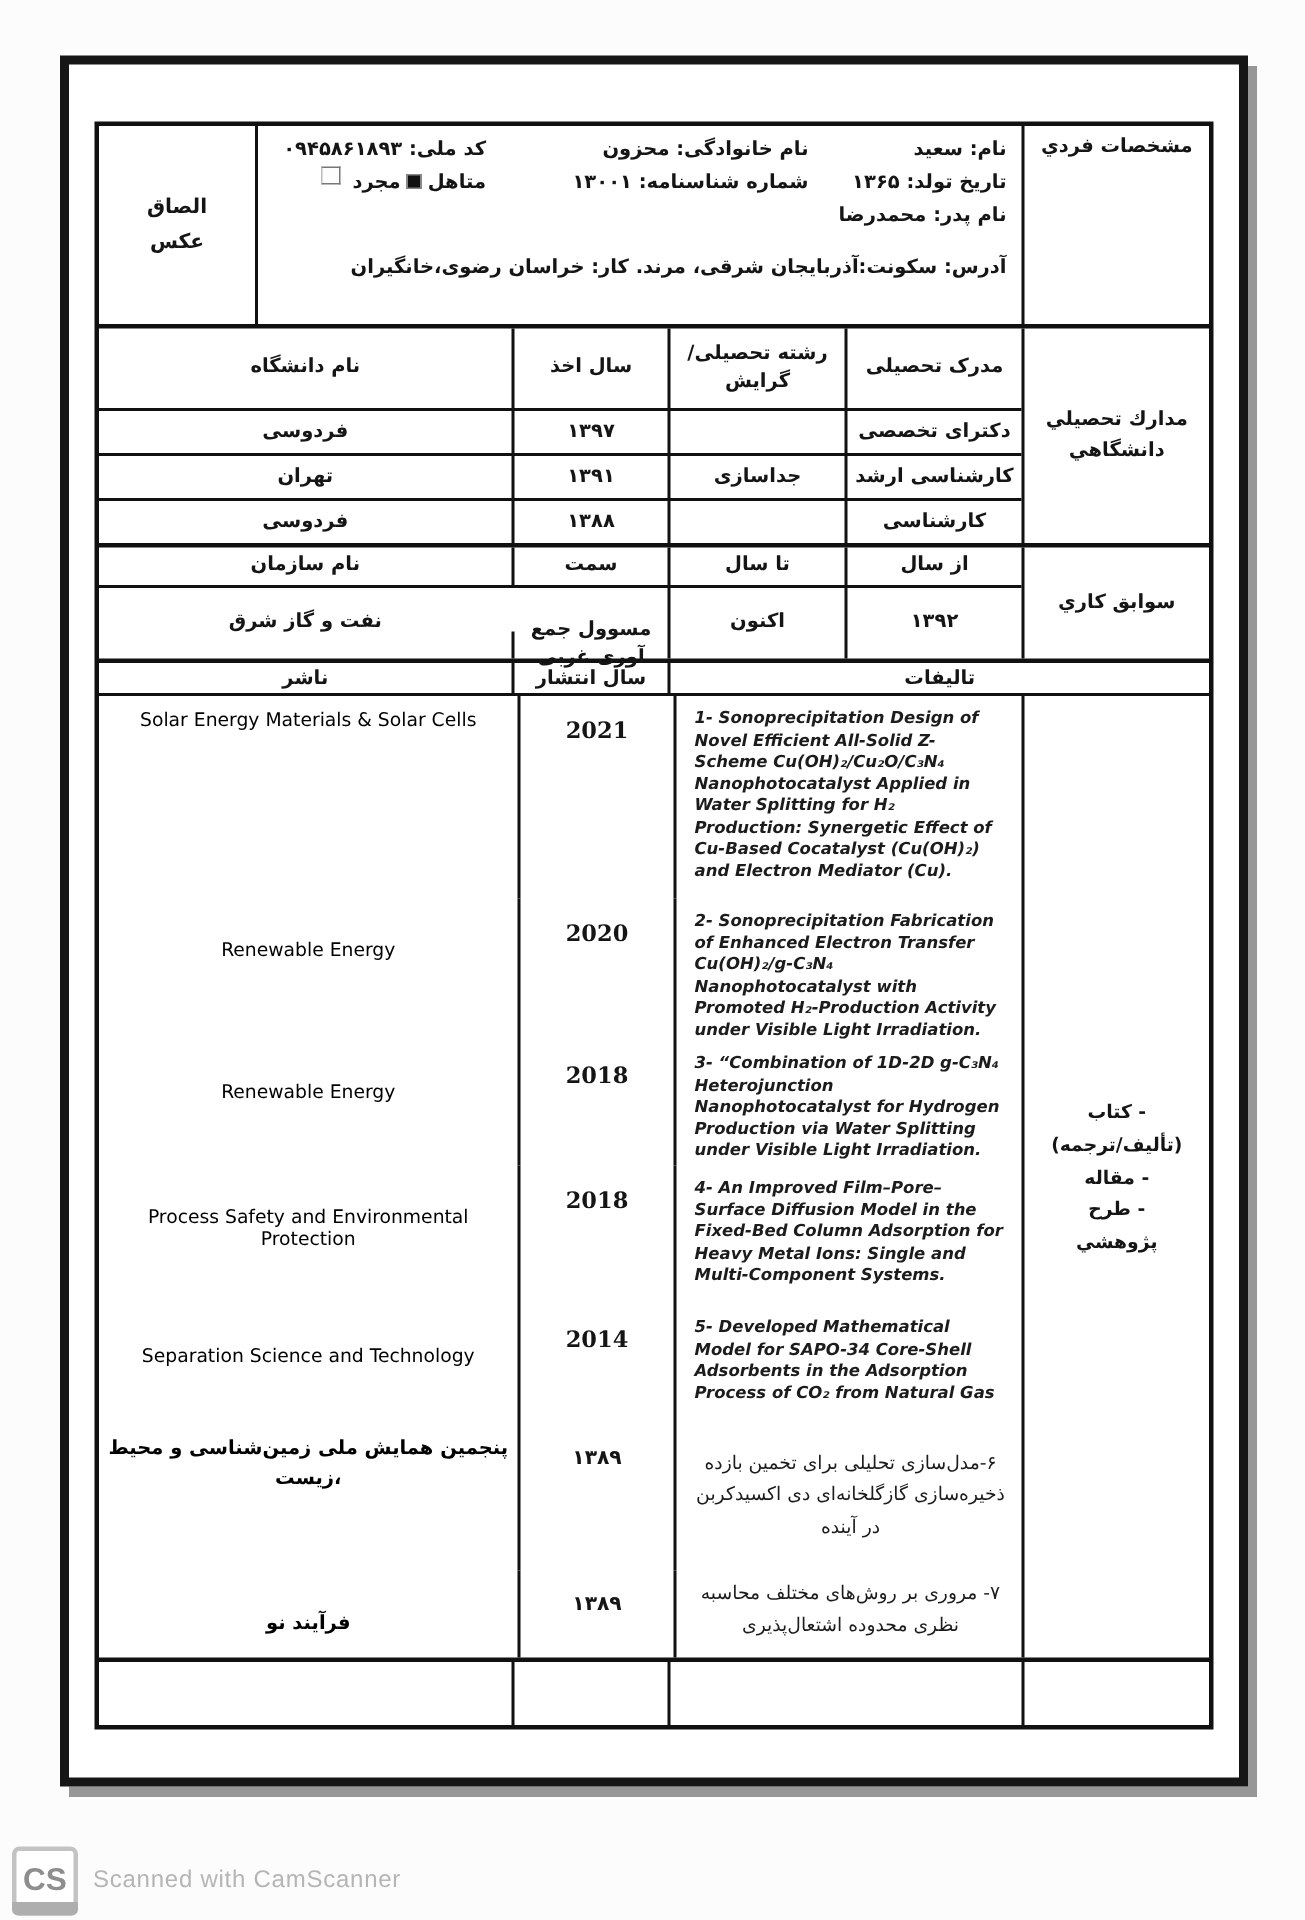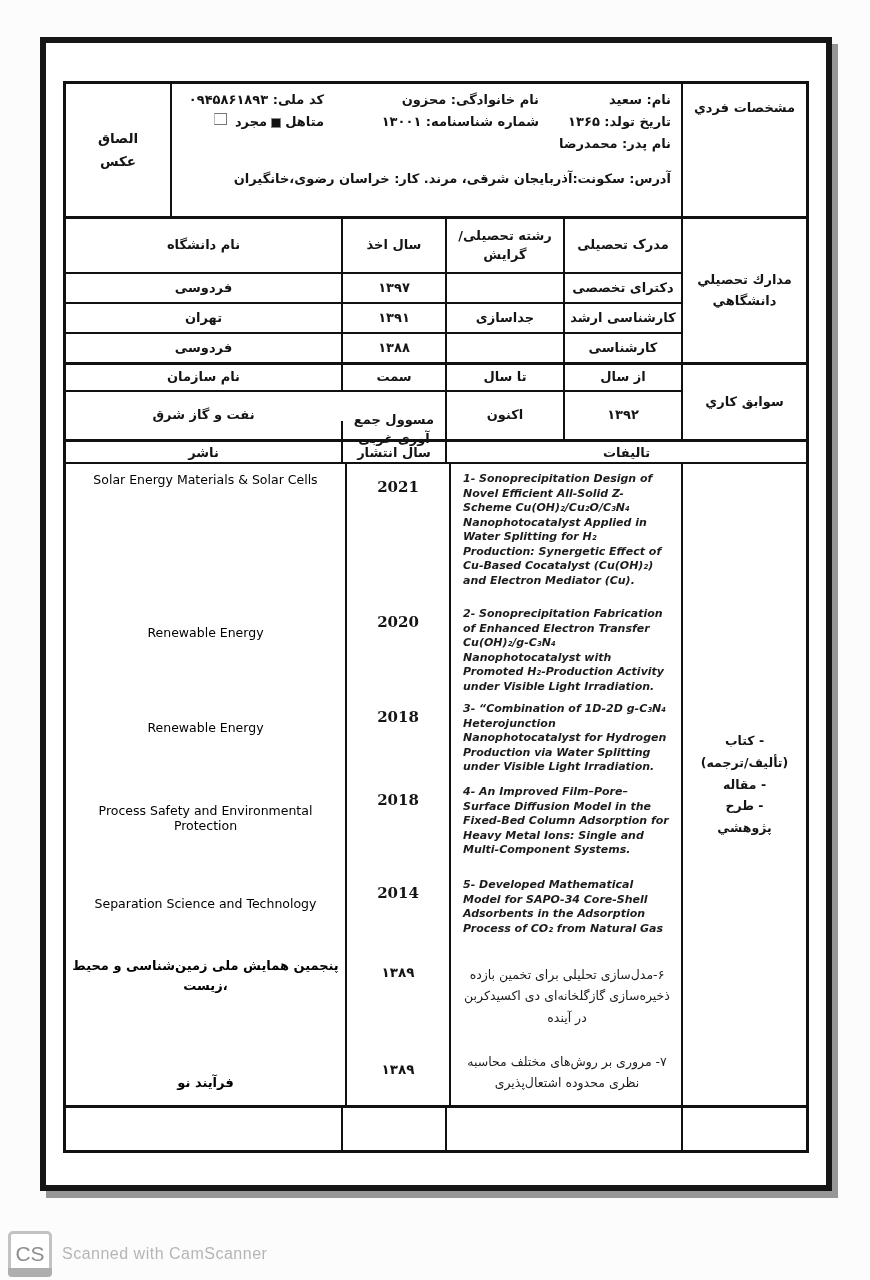--- a/index.html
+++ b/index.html
@@ -24,21 +24,21 @@
   .row,.sect{display:flex;border-top:3px solid #111;}
   .row:first-child{border-top:none;}
   .cell{position:relative;}
   .label-col{
     width:125px;flex:0 0 125px;border-left:2px solid #111;
     font-weight:bold;font-size:13px;letter-spacing:1.5px;
     text-align:center;
   }
   
   .personal{height:132px;}
-  .personal .label-col{padding-top:16px;}
+  .personal .label-col{padding-top:6px;}
   .photo-cell{
     width:106px;flex:0 0 106px;border-right:2px solid #111;
     display:flex;flex-direction:column;justify-content:center;align-items:center;
     font-weight:bold;font-size:13.5px;line-height:1.7;
   }
   .info-cell{flex:1;padding:8px 10px 0 6px;font-weight:bold;font-size:13px;}
   .info-row{display:flex;margin-bottom:7px;}
   .seg1{flex:0 0 132px;}
   .seg2{flex:0 0 215px;}
   .seg3{flex:1;}
@@ -90,21 +90,21 @@
   
   .emptyrow{height:45px;}
   .e-text{flex:0 0 236px;border-left:2px solid #111;}
   .e-year{flex:0 0 104px;border-left:2px solid #111;}
   .e-name{flex:1;}
   
   .footer{position:absolute;left:8px;top:1231px;display:flex;align-items:center;color:#b5b5b5;}
   .cs-logo{
     width:38px;height:40px;border:3px solid #c3c3c3;border-radius:5px;background:#fff;
     display:flex;align-items:center;justify-content:center;
-    font-family:"Liberation Sans",sans-serif;font-weight:normal;font-size:21px;color:#8e8e8e;
+    font-family:"Liberation Sans",sans-serif;font-weight:bold;font-size:21px;color:#8e8e8e;
     position:relative;margin-right:10px;
   }
   .cs-logo:after{content:"";position:absolute;left:-3px;right:-3px;bottom:-3px;height:9px;background:#aeaeae;border-radius:0 0 4px 4px;}
   .footer-text{font-family:Liberation Sans, sans-serif;font-size:16px;letter-spacing:.5px;}
 </style>
 </head>
 <body>
 
 <div class="page">
   <div class="tbl">

